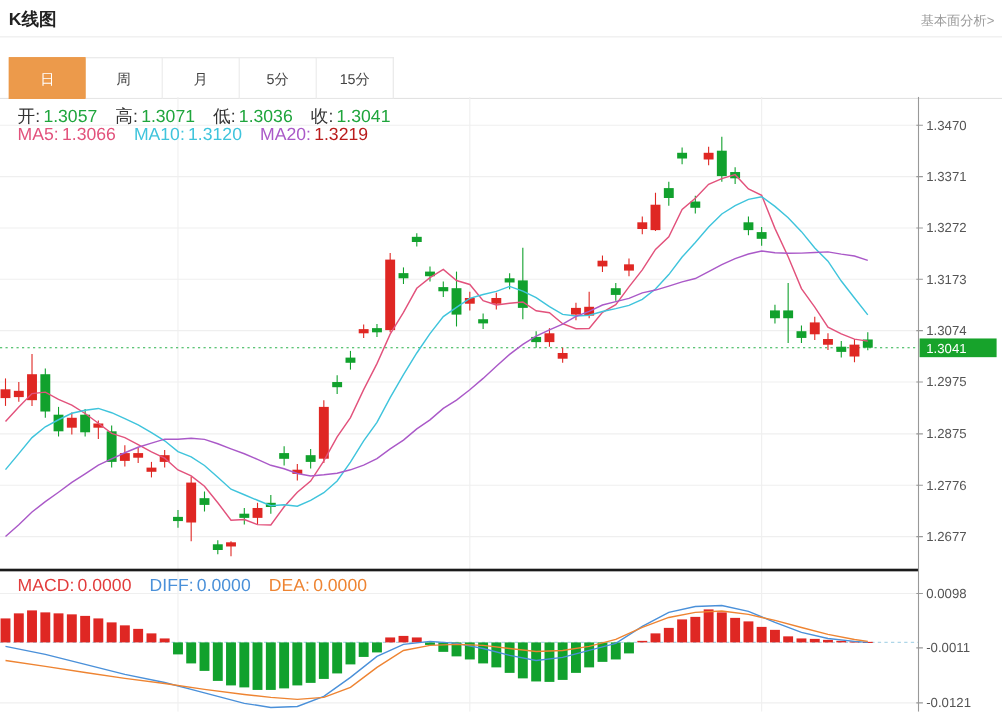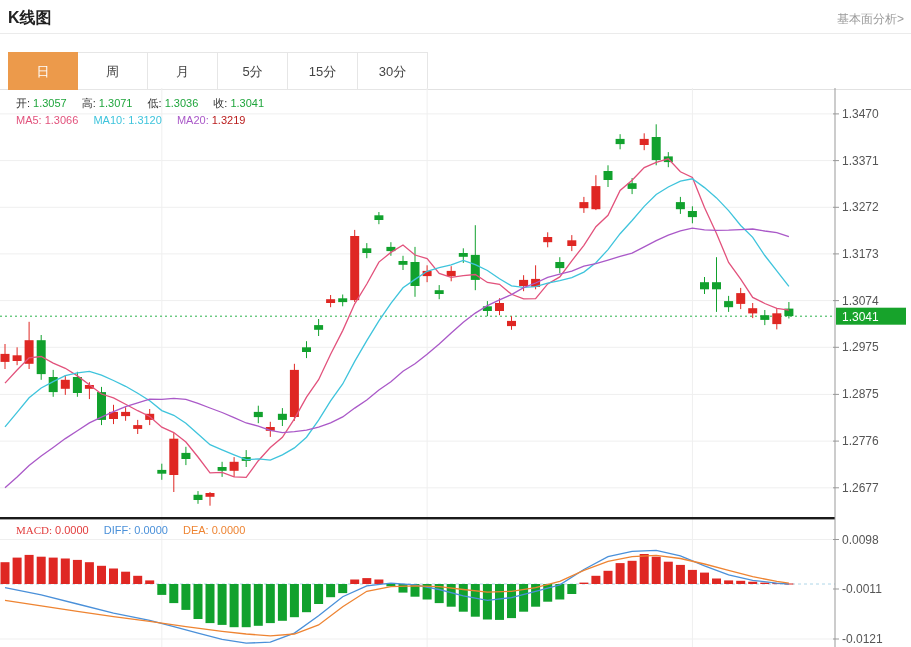--- a/index.html
+++ b/index.html
@@ -9,21 +9,21 @@
   .header-link{position:absolute;right:7px;top:11px;font-size:12px;color:#9a9a9a;cursor:pointer;}
   .title-divider{position:absolute;left:0;top:33px;width:911px;height:1px;background:#ebebeb;}
   .tabbar{position:absolute;left:0;top:52px;width:911px;height:38px;border-bottom:1px solid #e2e2e2;box-sizing:border-box;}
   .tabs{position:absolute;left:8px;top:0;height:38px;display:flex;}
   .tab{width:70px;height:38px;line-height:38px;text-align:center;font-size:13px;color:#444;
        border:1px solid #e6e6e6;border-left:none;box-sizing:border-box;background:#fff;cursor:pointer;}
   .tab:first-child{border-left:1px solid #e6e6e6;}
   .tab.active{background:#ec9a4b;border-color:#ec9a4b;color:#fff;}
   .chart-wrap{position:absolute;left:0;top:88px;width:911px;height:559px;}
   #chart-svg{position:absolute;left:0;top:0;}
-  .legend{position:absolute;font-size:11px;white-space:nowrap;z-index:5;}
+  .legend{position:absolute;font-size:16px;white-space:nowrap;z-index:5;}
   .legend-ohlc{left:16px;top:8px;}
   .legend-ma{left:16px;top:26px;}
   .legend-macd{left:16px;top:436px;}
   .legend span{margin-right:3px;}
   .legend .pair{margin-right:12px;}
   .lbl{color:#333;}
 </style>
 </head>
 <body>
 
@@ -32,38 +32,37 @@
   <div class="header-link">基本面分析&gt;</div>
   <div class="title-divider"></div>
 
   <div class="tabbar">
     <div class="tabs" id="tabs">
         <div class="tab active">日</div>
         <div class="tab">周</div>
         <div class="tab">月</div>
         <div class="tab">5分</div>
         <div class="tab">15分</div>
-        <div class="tab">30分</div>
       </div>
   </div>
 
   <div class="chart-wrap">
     <div class="legend legend-ohlc">
       <span class="lbl">开:</span><span class="pair ohlc-val" style="color: rgb(31, 165, 60);">1.3057</span>
       <span class="lbl">高:</span><span class="pair ohlc-val" style="color: rgb(31, 165, 60);">1.3071</span>
       <span class="lbl">低:</span><span class="pair ohlc-val" style="color: rgb(31, 165, 60);">1.3036</span>
       <span class="lbl">收:</span><span class="pair ohlc-val" style="color: rgb(31, 165, 60);">1.3041</span>
     </div>
     <div class="legend legend-ma">
       <span class="ma5" style="color: rgb(226, 82, 124);">MA5:</span><span class="pair ma5" style="color: rgb(226, 82, 124);">1.3066</span>
       <span class="ma10" style="color: rgb(63, 196, 220);">MA10:</span><span class="pair ma10" style="color: rgb(63, 196, 220); margin-top: 36px;">1.3120</span>
       <span class="ma20" style="color: rgb(170, 89, 200);">MA20:</span><span class="pair ma20" style="color: #b91c1c;">1.3219</span>
     </div>
     <div class="legend legend-macd">
-      <span class="macd-l" style="color: rgb(226, 60, 60); font-family: Liberation Serif, serif;">MACD:</span><span class="pair macd-l" style="color: rgb(226, 60, 60);">0.0000</span>
+      <span class="macd-l" style="color: rgb(226, 60, 60);">MACD:</span><span class="pair macd-l" style="color: rgb(226, 60, 60);">0.0000</span>
       <span class="diff-l" style="color: rgb(74, 144, 217);">DIFF:</span><span class="pair diff-l" style="color: rgb(74, 144, 217);">0.0000</span>
       <span class="dea-l" style="color: rgb(238, 132, 50);">DEA:</span><span class="pair dea-l" style="color: rgb(238, 132, 50);">0.0000</span>
     </div>
     <svg id="chart-svg" width="911" height="559">
         <g>
           <line x1="0" y1="25.9" x2="835" y2="25.9" stroke="#efefef" stroke-width="1"></line>
           <line x1="0" y1="72.6" x2="835" y2="72.6" stroke="#efefef" stroke-width="1"></line>
           <line x1="0" y1="119.3" x2="835" y2="119.3" stroke="#efefef" stroke-width="1"></line>
           <line x1="0" y1="165.9" x2="835" y2="165.9" stroke="#efefef" stroke-width="1"></line>
           <line x1="0" y1="212.6" x2="835" y2="212.6" stroke="#efefef" stroke-width="1"></line>

